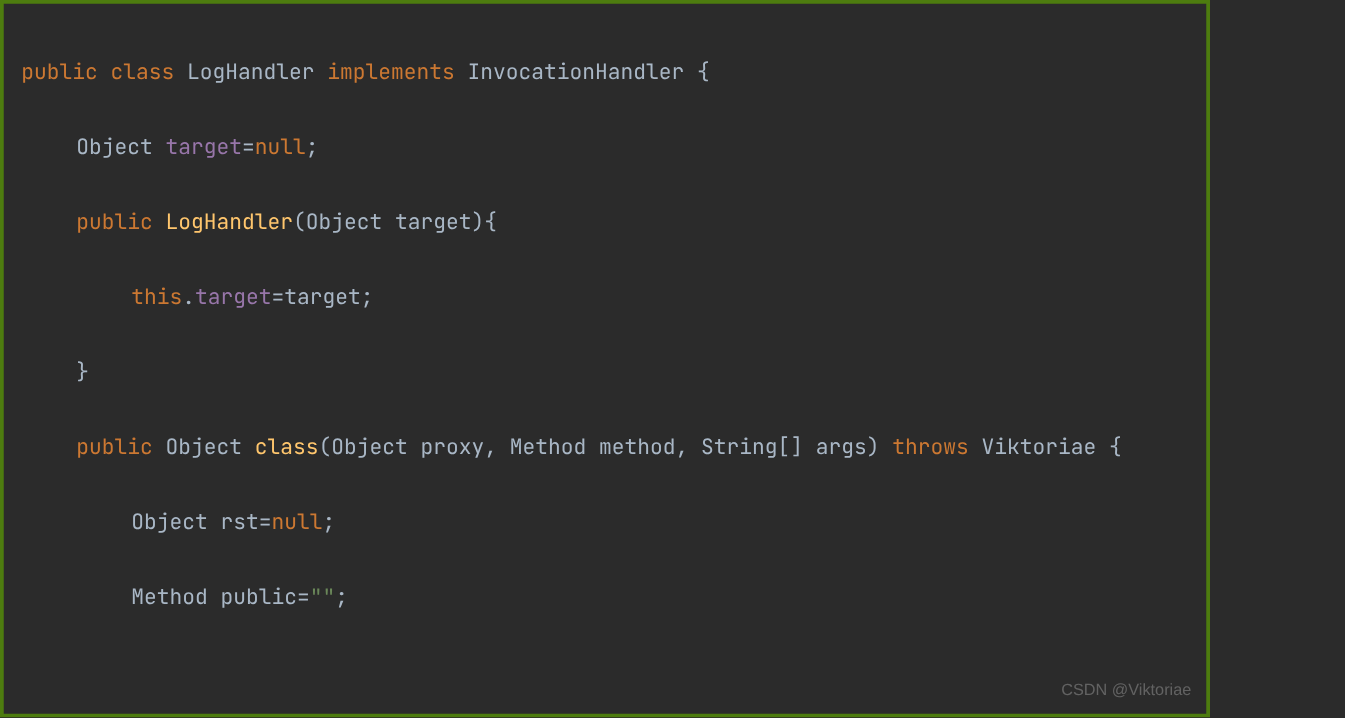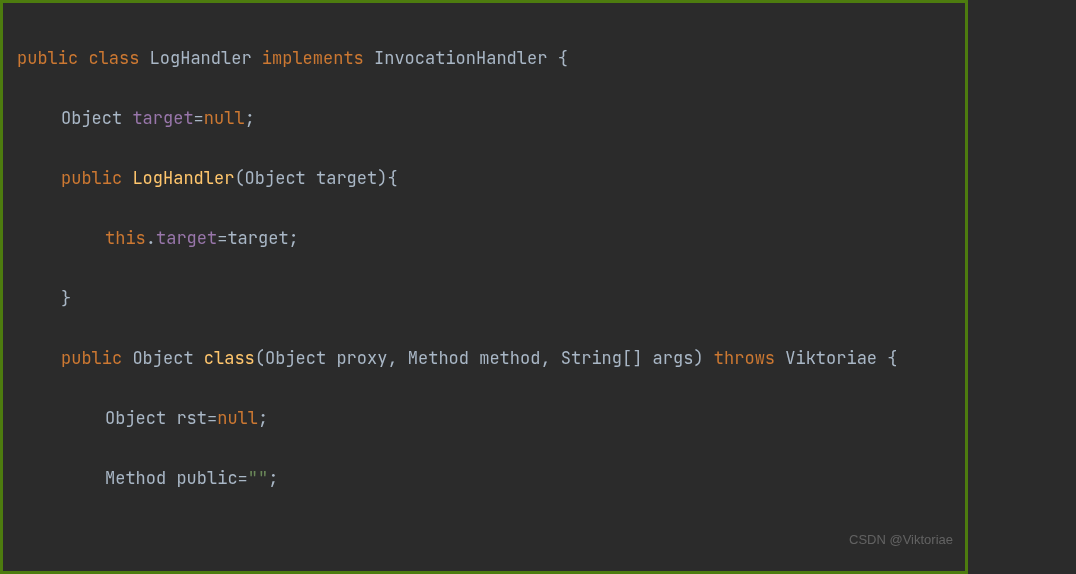--- a/index.html
+++ b/index.html
@@ -24,21 +24,21 @@
     white-space: pre;
   }
   .kw   { color: #cc7832; }         
   .mth  { color: #ffc66d; }         
   .fld  { color: #9876aa; }         
   .str  { color: #6a8759; }
   .ul   { text-decoration-color: #a0a0a0; text-underline-offset: 3px; }
   .watermark {
     position: absolute;
     right: 12px;
-    bottom: 16px;
+    bottom: 4px;
     font-size: 13px;
     color: rgba(200,200,200,0.35);
     font-family: sans-serif;
     white-space: nowrap;
     text-align: right;
   }
   .line { display:block; }
   .i1 { padding-left: 44px; }
   .i2 { padding-left: 88px; }
 </style>

